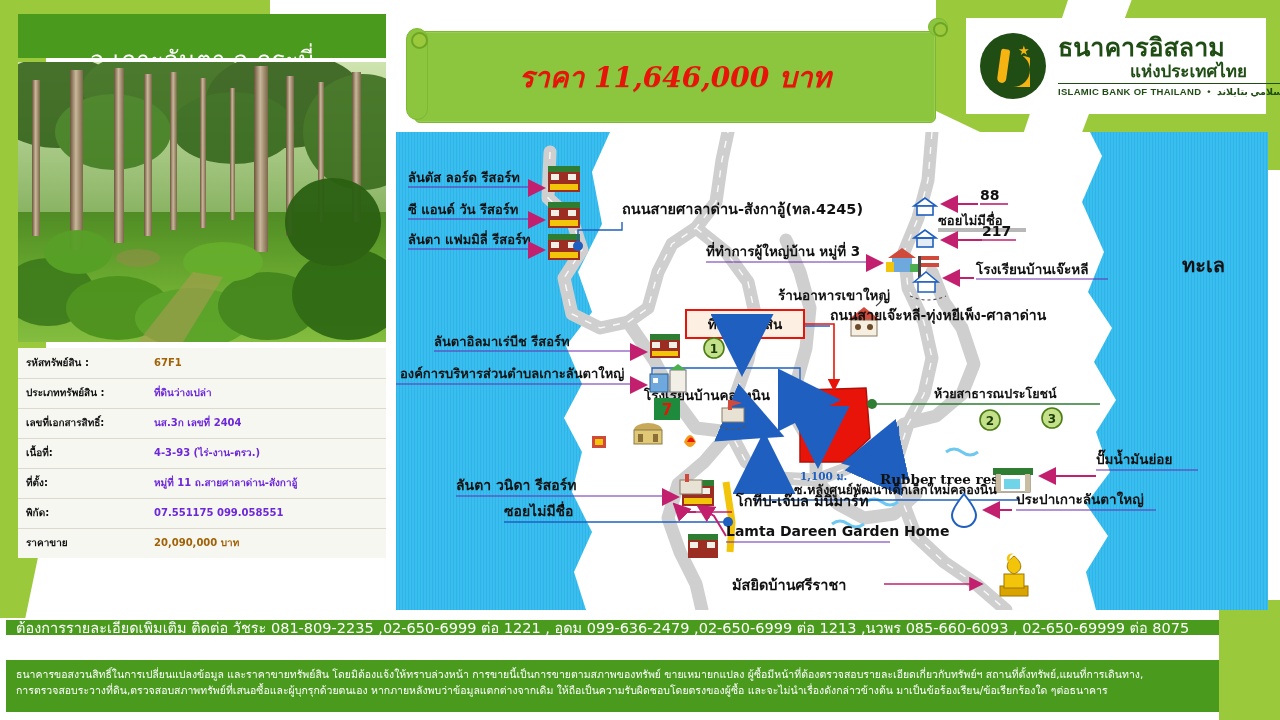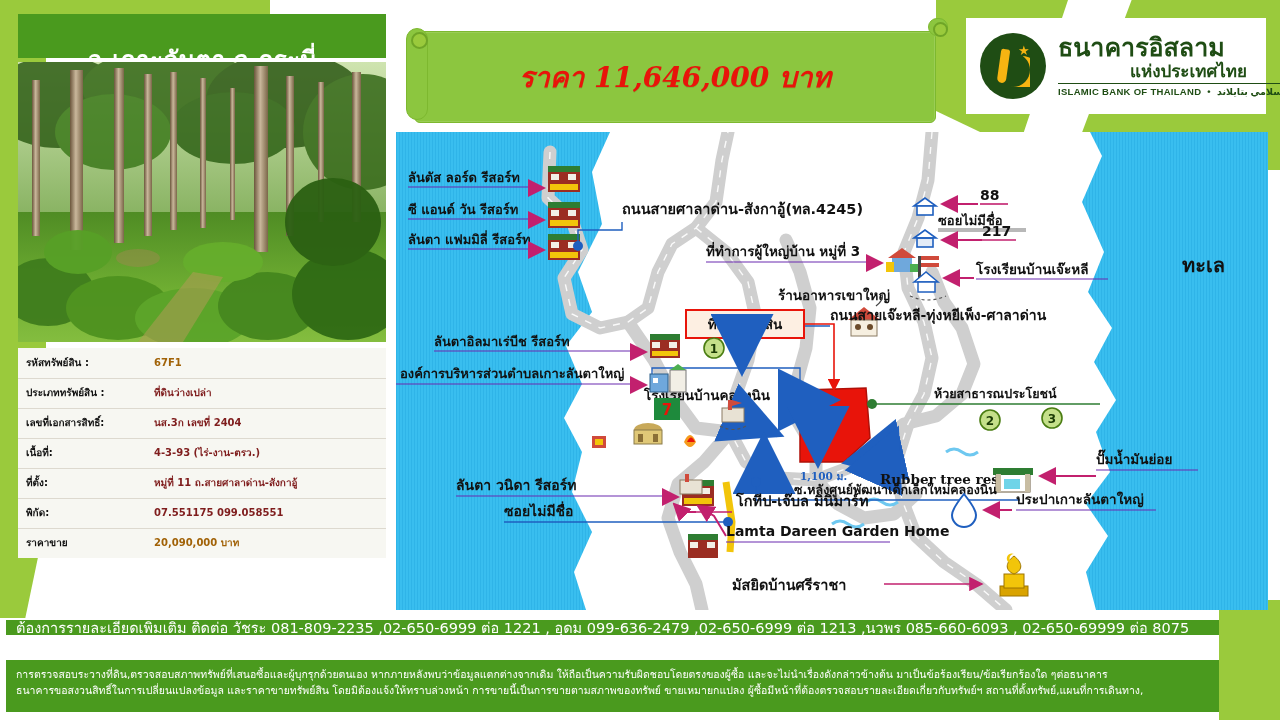--- a/index.html
+++ b/index.html
@@ -21,21 +21,21 @@
     clip-path: polygon(0 0, 100% 0, 100% 84%, 55% 100%, 0 100%);
   }
 
   
   .title-bar {
     position: absolute; left: 18px; top: 14px; width: 368px; height: 44px;
     background: #4A9A1E;
     display: flex; align-items: center; justify-content: center;
   }
   .title-bar .title-text {
-    color: #ffffff; font-size: 24px; font-weight: bold; letter-spacing: .5px;
+    color: #ffffff; font-size: 24px; font-weight: normal; letter-spacing: .5px;
     font-family: "DejaVu Sans", "Liberation Sans", sans-serif;
     margin-top: 46px;
   }
 
   .photo-frame {
     position: absolute; left: 18px; top: 62px; width: 368px; height: 280px;
     overflow: hidden; background: #2e5f16;
   }
   .photo-canvas { width: 100%; height: 100%; display: block; }
 
@@ -45,21 +45,21 @@
     border-collapse: collapse; background: #F7F7F2;
     font-family: "DejaVu Sans", "Liberation Sans", sans-serif;
   }
   .info-table td {
     border-bottom: 1px solid #ddd9cf;
     padding: 5px 6px 5px 8px;
     font-size: 10px; font-weight: bold; color: #1a1a1a;
     vertical-align: middle; line-height: 1.25; height: 30px;
   }
   .info-table td.k { width: 128px; color: #111; }
-  .info-table td.v { color: #7f1d1d; }
+  .info-table td.v { color: #6d28d9; }
   .info-table td.v.red { color: #a16207; }
   .info-table tr:last-child td { border-bottom: none; }
 
   
   .scroll-banner {
     position: absolute; left: 402px; top: 16px; width: 546px; height: 106px;
   }
   .scroll-body {
     position: absolute; left: 12px; top: 15px; width: 522px; height: 92px;
     background: #8CC63F; border: 1px solid #7DB82F; border-radius: 6px;
@@ -657,17 +657,17 @@
         </g>
       </g>
     </svg>
   </div>
 
   <div class="contact-bar">
     <span class="txt">ต้องการรายละเอียดเพิ่มเติม ติดต่อ วัชระ 081-809-2235 ,02-650-6999 ต่อ 1221  , อุดม 099-636-2479 ,02-650-6999 ต่อ 1213 ,นวพร 085-660-6093 , 02-650-69999 ต่อ 8075</span>
   </div>
 
   <div class="disclaimer-bar">
+    <div class="txt">ธนาคารขอสงวนสิทธิ์ในการเปลี่ยนแปลงข้อมูล และราคาขายทรัพย์สิน โดยมิต้องแจ้งให้ทราบล่วงหน้า การขายนี้เป็นการขายตามสภาพของทรัพย์ ขายเหมายกแปลง ผู้ซื้อมีหน้าที่ต้องตรวจสอบรายละเอียดเกี่ยวกับทรัพย์ฯ สถานที่ตั้งทรัพย์,แผนที่การเดินทาง,</div>
     <div class="txt">การตรวจสอบระวางที่ดิน,ตรวจสอบสภาพทรัพย์ที่เสนอซื้อและผู้บุกรุกด้วยตนเอง หากภายหลังพบว่าข้อมูลแตกต่างจากเดิม ให้ถือเป็นความรับผิดชอบโดยตรงของผู้ซื้อ และจะไม่นำเรื่องดังกล่าวข้างต้น มาเป็นข้อร้องเรียน/ข้อเรียกร้องใด ๆต่อธนาคาร</div>
-    <div class="txt">ธนาคารขอสงวนสิทธิ์ในการเปลี่ยนแปลงข้อมูล และราคาขายทรัพย์สิน โดยมิต้องแจ้งให้ทราบล่วงหน้า การขายนี้เป็นการขายตามสภาพของทรัพย์ ขายเหมายกแปลง ผู้ซื้อมีหน้าที่ต้องตรวจสอบรายละเอียดเกี่ยวกับทรัพย์ฯ สถานที่ตั้งทรัพย์,แผนที่การเดินทาง,</div>
   </div>
 
 </div>
 
 </body></html>

